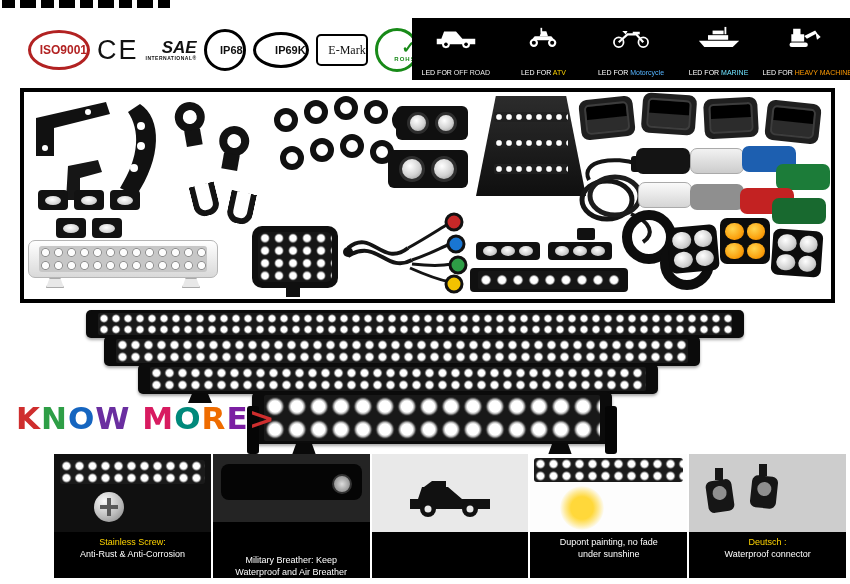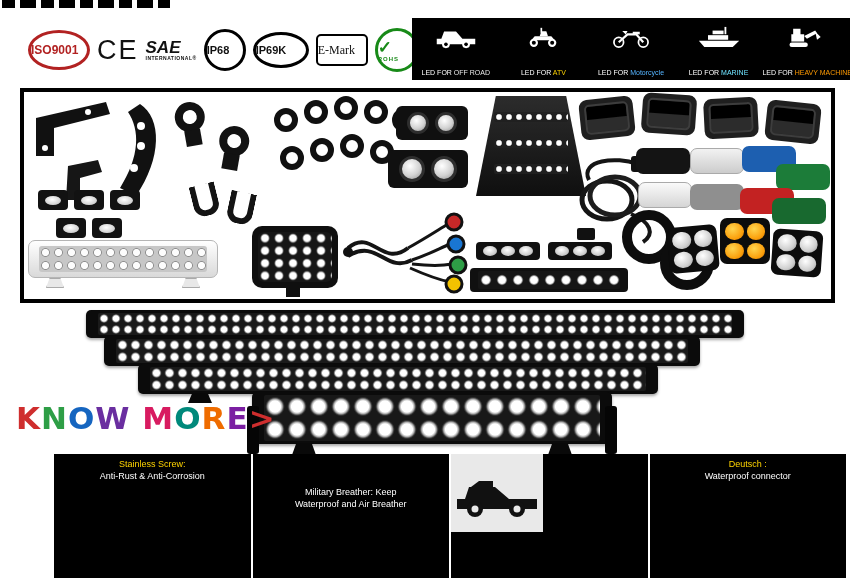--- a/index.html
+++ b/index.html
@@ -6,21 +6,21 @@
   body{width:850px;height:584px;background:#fff;}
   .page{position:relative;width:850px;height:584px;background:#fff;overflow:hidden;font-family:"Liberation Sans",sans-serif;}
   .abs{position:absolute;}
 
   
   .cropped{position:absolute;left:2px;top:0;width:168px;height:8px;
     background:repeating-linear-gradient(90deg,#000 0 13px,transparent 13px 18px,#000 18px 34px,transparent 34px 39px);}
 
   
   .certs{position:absolute;left:28px;top:22px;height:56px;display:flex;align-items:center;gap:7px;}
-  .badge{display:flex;align-items:flex-start;justify-content:center;flex-direction:column;color:#111;}
+  .badge{display:flex;align-items:flex-end;justify-content:center;flex-direction:column;color:#111;}
   .b-iso{width:62px;height:40px;border:3px solid #b22222;border-radius:50%;color:#b22222;font-weight:bold;font-size:12px;}
   .b-ce{font-size:27px;font-weight:normal;letter-spacing:2px;}
   .b-sae{font-weight:bold;font-style:italic;font-size:17px;line-height:1;}
   .b-sae .sub{font-size:5px;font-style:normal;letter-spacing:.5px;}
   .b-ip68{width:42px;height:42px;border:3px solid #000;border-radius:50%;font-weight:bold;font-size:11px;}
   .b-ip69k{width:56px;height:36px;border:3px solid #000;border-radius:50%;font-weight:bold;font-size:11px;}
   .b-emark{width:52px;height:32px;border:2px solid #000;border-radius:5px;font-family:"Liberation Serif",serif;font-size:12px;}
   .b-rohs{width:44px;height:44px;border:3px solid #188a18;border-radius:50%;color:#188a18;}
   .b-rohs .chk{font-size:17px;font-weight:bold;line-height:1;}
   .b-rohs .rtxt{font-size:6px;letter-spacing:1px;font-weight:bold;}
@@ -75,21 +75,21 @@
   .lightbar .strip{width:100%;height:100%;border-radius:2px;}
   .bar-foot{position:absolute;bottom:-9px;width:24px;height:10px;background:#090909;clip-path:polygon(18% 0,82% 0,100% 100%,0 100%);}
   .side-br{position:absolute;top:14px;width:12px;height:48px;background:#050505;border-radius:3px;}
 
   
   .km{position:absolute;left:16px;top:400px;font-size:31px;font-weight:bold;letter-spacing:1px;font-family:"DejaVu Sans","Liberation Sans",sans-serif;}
   .km span{white-space:pre;}
 
   
   .features{position:absolute;left:54px;top:454px;width:792px;height:124px;display:flex;gap:2px;}
-  .feat{flex:1;display:flex;flex-direction:row;background:#000;}
+  .feat{flex:1;display:flex;flex-direction:column;background:#000;}
   .feat-img{height:78px;position:relative;overflow:hidden;}
   .feat-cap{flex:1;background:#000;color:#fff;font-size:9px;text-align:center;padding-top:4px;line-height:1.35;}
   .fi-bar{position:absolute;border-radius:3px;}
   .screw-head{position:absolute;left:40px;top:38px;width:30px;height:30px;border-radius:50%;background:radial-gradient(circle at 35% 30%,#fafafa,#bdbdbd 55%,#7d7d7d);}
   .slot-v{position:absolute;left:13px;top:6px;width:4px;height:18px;background:#5a5a5a;}
   .slot-h{position:absolute;left:6px;top:13px;width:18px;height:4px;background:#5a5a5a;}
   .fins{position:absolute;left:10px;right:10px;top:28px;bottom:8px;background:repeating-linear-gradient(90deg,#777 0 3px,#1a1a1a 3px 10px);}
   .bpod{position:absolute;left:8px;top:10px;right:8px;bottom:22px;background:#050505;border-radius:8px;}
   .vent{position:absolute;right:18px;bottom:28px;width:20px;height:20px;border-radius:50%;background:radial-gradient(#ddd,#777);border:2px solid #333;}
   .chip{position:absolute;left:10px;bottom:8px;width:20px;height:20px;background:#f3c515;border-radius:3px;transform:rotate(8deg);display:flex;align-items:center;justify-content:center;}
@@ -411,20 +411,30 @@
           <path d="M6 32h8l4-12h26l14 12h28v10H6z" fill="#111"></path>
           <path d="M20 20h22v-6H28z" fill="#111"></path>
           <circle cx="24" cy="42" r="8" fill="#111"></circle>
             <circle cx="66" cy="42" r="8" fill="#111"></circle>
           <circle cx="24" cy="42" r="3.5" fill="#e9e9e9"></circle>
             <circle cx="66" cy="42" r="3.5" fill="#e9e9e9"></circle>
         </svg>
       </div>
     </div>
 
+    <div class="feat">
+      <div class="feat-img" style="background:#fdfdfd">
+        <div class="fi-bar dots-md" style="left:4px;right:4px;top:4px;height:24px"></div>
+        <div class="sun"></div>
+      </div>
+      <div class="feat-cap">
+        <div style="color: rgb(255, 255, 255);">Dupont painting, no fade</div>
+        <div style="color: rgb(255, 255, 255);">under sunshine</div>
+      </div>
+    </div>
 
     <div class="feat">
       <div class="feat-img" style="background:#cdcdcd">
         <div class="cable" style="left:26px;top:14px"></div>
         <div class="cable" style="left:70px;top:10px"></div>
         <div class="conn" style="left:18px;top:26px;transform:rotate(-8deg)">
             <div class="conn-pin"></div>
           </div>
         <div class="conn" style="left:62px;top:22px;transform:rotate(6deg)">
             <div class="conn-pin"></div>

